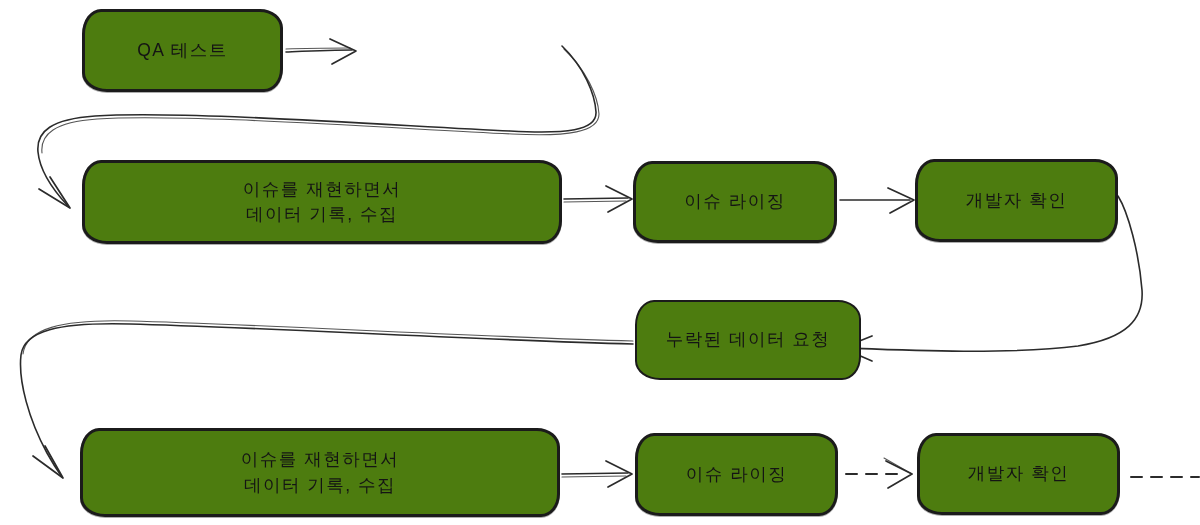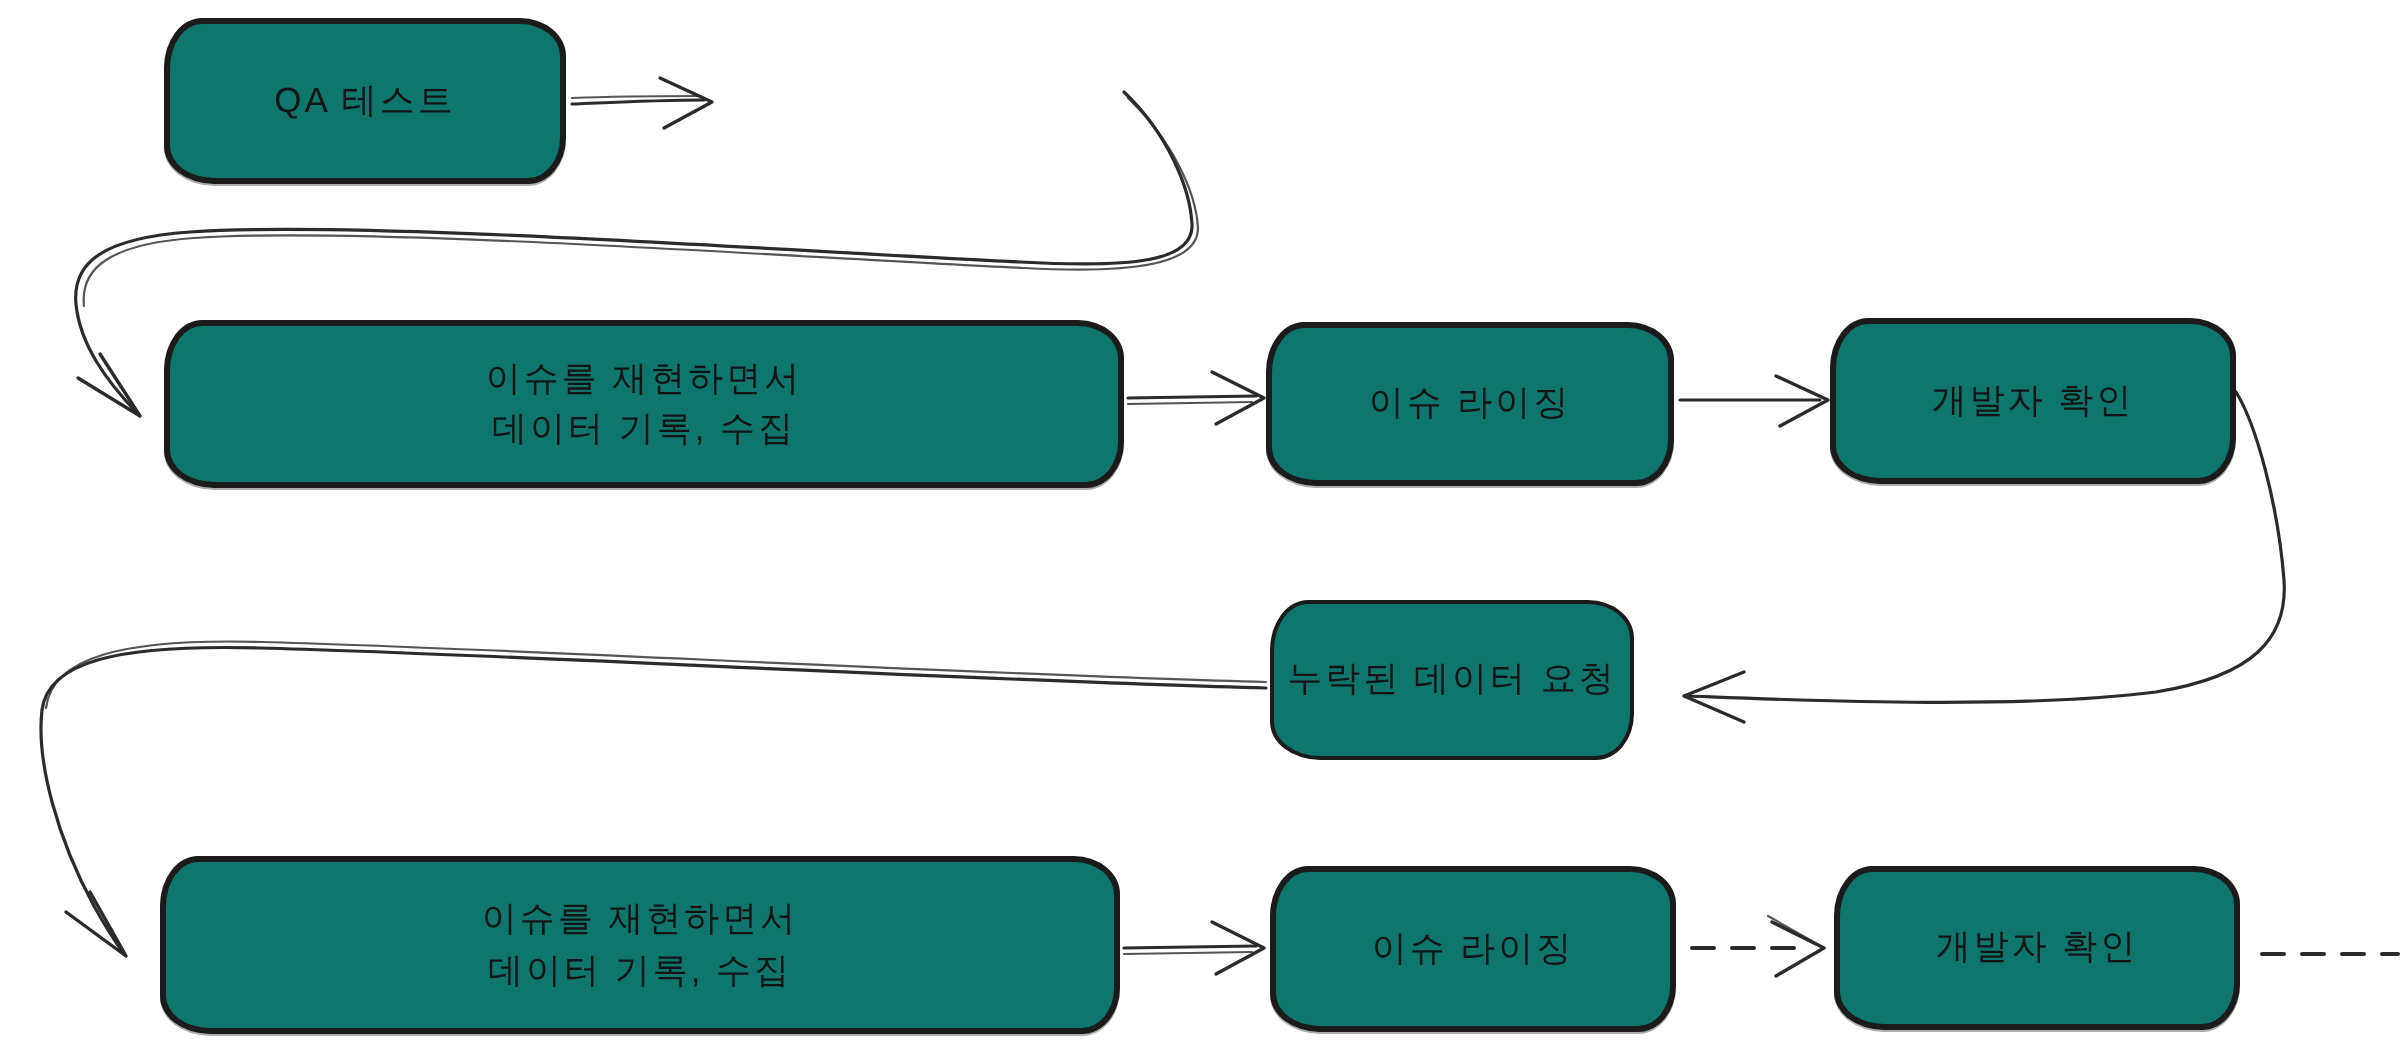--- a/index.html
+++ b/index.html
@@ -18,21 +18,21 @@
   .edges {
     position: absolute;
     left: 0;
     top: 0;
     z-index: 1;
   }
   .node {
     position: absolute;
     z-index: 2;
     box-sizing: border-box;
-    background: #0f766e;
+    background: #4d7c0f;
     border: 3px solid #1b1b1b;
     border-radius: 19px 23px 19px 25px / 25px 19px 23px 19px;
     display: flex;
     align-items: center;
     justify-content: center;
     text-align: center;
     color: #141414;
     font-size: 17.5px;
     letter-spacing: 1.5px;
     line-height: 1.45;
@@ -123,21 +123,21 @@
   </div>
 
   <div class="node" style="left:633px; top:161px; width:204px; height:82px;">
     <span>이슈 라이징</span>
   </div>
 
   <div class="node" style="left:915px; top:159px; width:203px; height:83px;">
     <span>개발자 확인</span>
   </div>
 
-  <div class="node thin" style="left:635px; top:300px; width:182px; height:80px;">
+  <div class="node thin" style="left:635px; top:300px; width:226px; height:80px;">
     <span>누락된 데이터 요청</span>
   </div>
 
   <div class="node" style="left:80px; top:428px; width:480px; height:89px;">
     <span>이슈를 재현하면서
 데이터 기록, 수집</span>
   </div>
 
   <div class="node" style="left:635px; top:433px; width:203px; height:83px;">
     <span>이슈 라이징</span>

